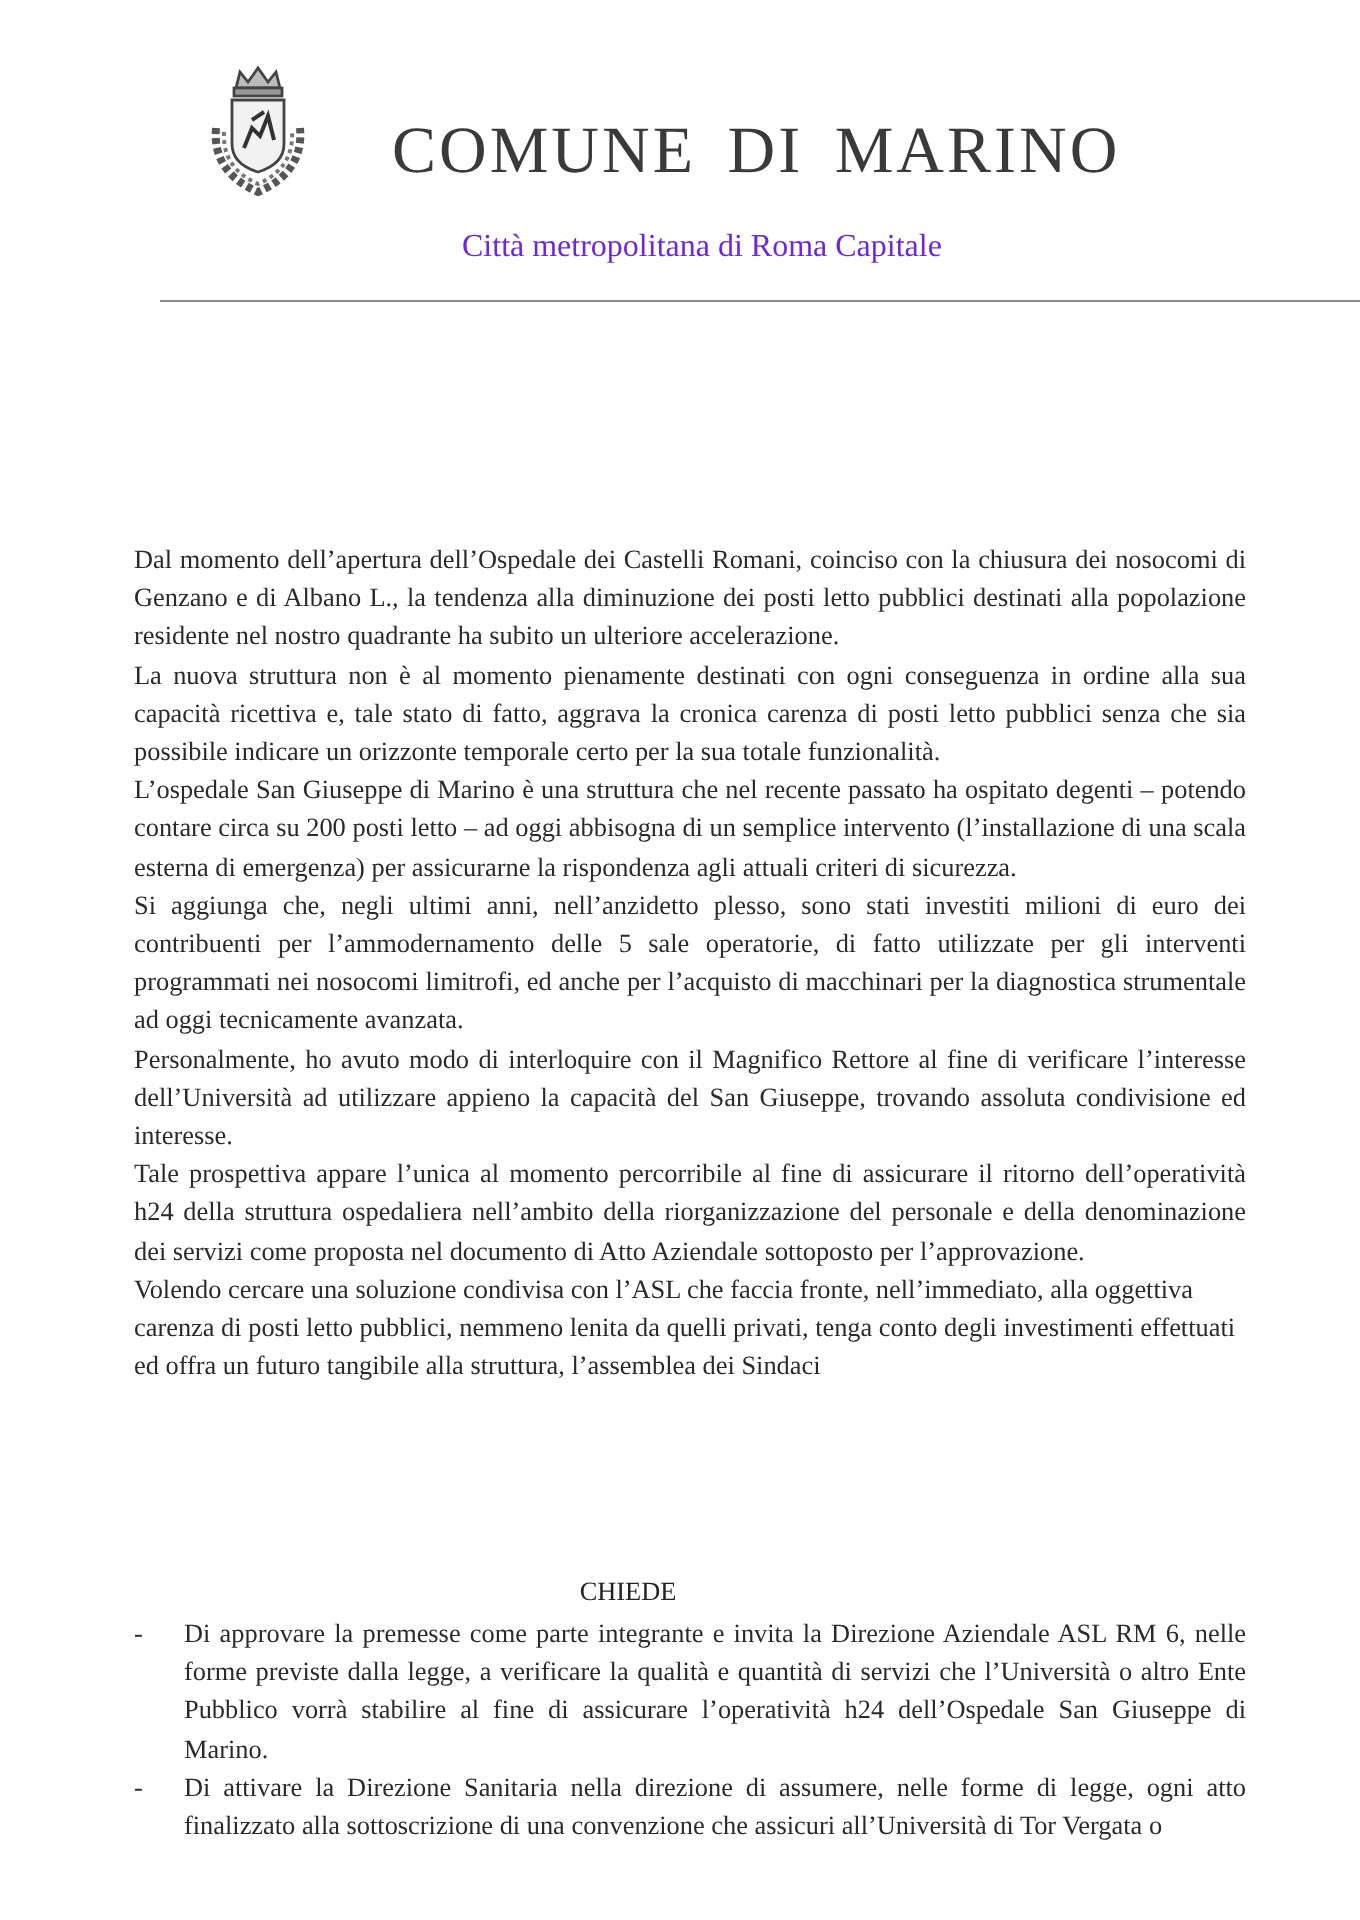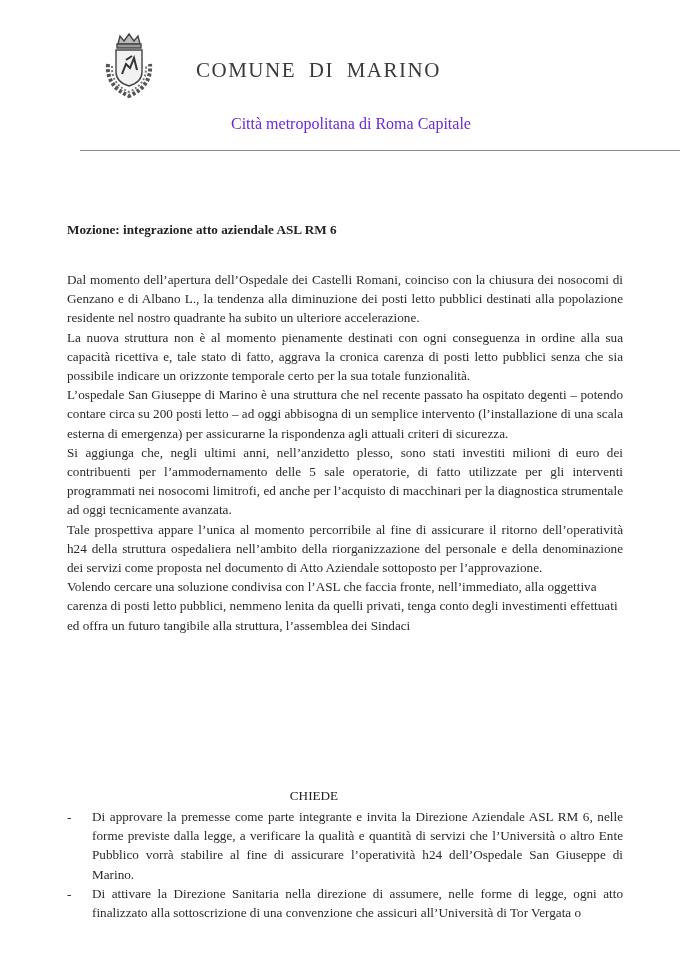--- a/index.html
+++ b/index.html
@@ -7,21 +7,21 @@
       width: 680px; height: 960px; overflow: hidden;
       background: #ffffff; color: #2a2a2a;
       font-family: "DejaVu Serif", "Liberation Serif", serif;
       position: relative;
     }
     .page { position: absolute; left: 0; top: 0; width: 680px; height: 960px; }
     .crest { position: absolute; left: 98px; top: 30px; width: 62px; height: 72px; }
     .title {
       position: absolute; left: 196px; top: 58px;
       font-family: "Liberation Serif", serif;
-      font-size: 21px; letter-spacing: 1.5px; color: #3a3a3a; white-space: nowrap;
+      font-size: 33px; letter-spacing: 1.5px; color: #3a3a3a; white-space: nowrap;
       word-spacing: 6px;
     }
     .subtitle {
       position: absolute; left: 231px; top: 115px;
       font-family: "Liberation Serif", serif;
       font-size: 16px; color: #6d28d9; white-space: nowrap; text-align: right;
     }
     .rule {
       position: absolute; left: 80px; top: 150px; width: 600px; height: 1px;
       background: #8c8c8c;
@@ -68,27 +68,27 @@
     <path d="M24 44 L28 34 L32 38 L36 28 L39 40 M28 30 L34 26" fill="none" stroke="#333" stroke-width="2"></path>
 
     <path d="M10 34 Q8 56 31 66 Q54 56 52 34" fill="none" stroke="#555" stroke-width="4" stroke-dasharray="3 2"></path>
     <path d="M14 36 Q13 54 31 62 Q49 54 48 36" fill="none" stroke="#777" stroke-width="2" stroke-dasharray="2 2"></path>
   </svg>
 
   <div class="title">COMUNE DI MARINO</div>
   <div class="subtitle">Città metropolitana di Roma Capitale</div>
   <div class="rule"></div>
 
-  <div class="subject">Mozione: integrazione atto aziendale ASL RM 6</div>
 
   <div class="body-text">
     <p>Dal momento dell’apertura dell’Ospedale dei Castelli Romani, coinciso con la chiusura dei nosocomi di Genzano e di Albano L., la tendenza alla diminuzione dei posti letto pubblici destinati alla popolazione residente nel nostro quadrante ha subito un ulteriore accelerazione.</p>
     <p>La nuova struttura non è al momento pienamente destinati con ogni conseguenza in ordine alla sua capacità ricettiva e, tale stato di fatto, aggrava la cronica carenza di posti letto pubblici senza che sia possibile indicare un orizzonte temporale certo per la sua totale funzionalità.</p>
     <p>L’ospedale San Giuseppe di Marino è una struttura che nel recente passato ha ospitato degenti – potendo contare circa su 200 posti letto – ad oggi abbisogna di un semplice intervento (l’installazione di una scala esterna di emergenza) per assicurarne la rispondenza agli attuali criteri di sicurezza.</p>
     <p>Si aggiunga che, negli ultimi anni, nell’anzidetto plesso, sono stati investiti milioni di euro dei contribuenti per l’ammodernamento delle 5 sale operatorie, di fatto utilizzate per gli interventi programmati nei nosocomi limitrofi, ed anche per l’acquisto di macchinari per la diagnostica strumentale ad oggi tecnicamente avanzata.</p>
+    <p>Personalmente, ho avuto modo di interloquire con il Magnifico Rettore al fine di verificare l’interesse dell’Università ad utilizzare appieno la capacità del San Giuseppe, trovando assoluta condivisione ed interesse.</p>
     <p>Tale prospettiva appare l’unica al momento percorribile al fine di assicurare il ritorno dell’operatività h24 della struttura ospedaliera nell’ambito della riorganizzazione del personale e della denominazione dei servizi come proposta nel documento di Atto Aziendale sottoposto per l’approvazione.</p>
     <p class="last-left">Volendo cercare una soluzione condivisa con l’ASL che faccia fronte, nell’immediato, alla oggettiva carenza di posti letto pubblici, nemmeno lenita da quelli privati, tenga conto degli investimenti effettuati ed offra un futuro tangibile alla struttura, l’assemblea dei Sindaci</p>
   </div>
 
   <div class="chiede">CHIEDE</div>
 
   <ul class="list">
     <li>
       <span class="dash">-</span>
       <span>Di approvare la premesse come parte integrante e invita la Direzione Aziendale ASL RM 6, nelle forme previste dalla legge, a verificare la qualità e quantità di servizi che l’Università o altro Ente Pubblico vorrà stabilire al fine di assicurare l’operatività h24 dell’Ospedale San Giuseppe di Marino.</span>

